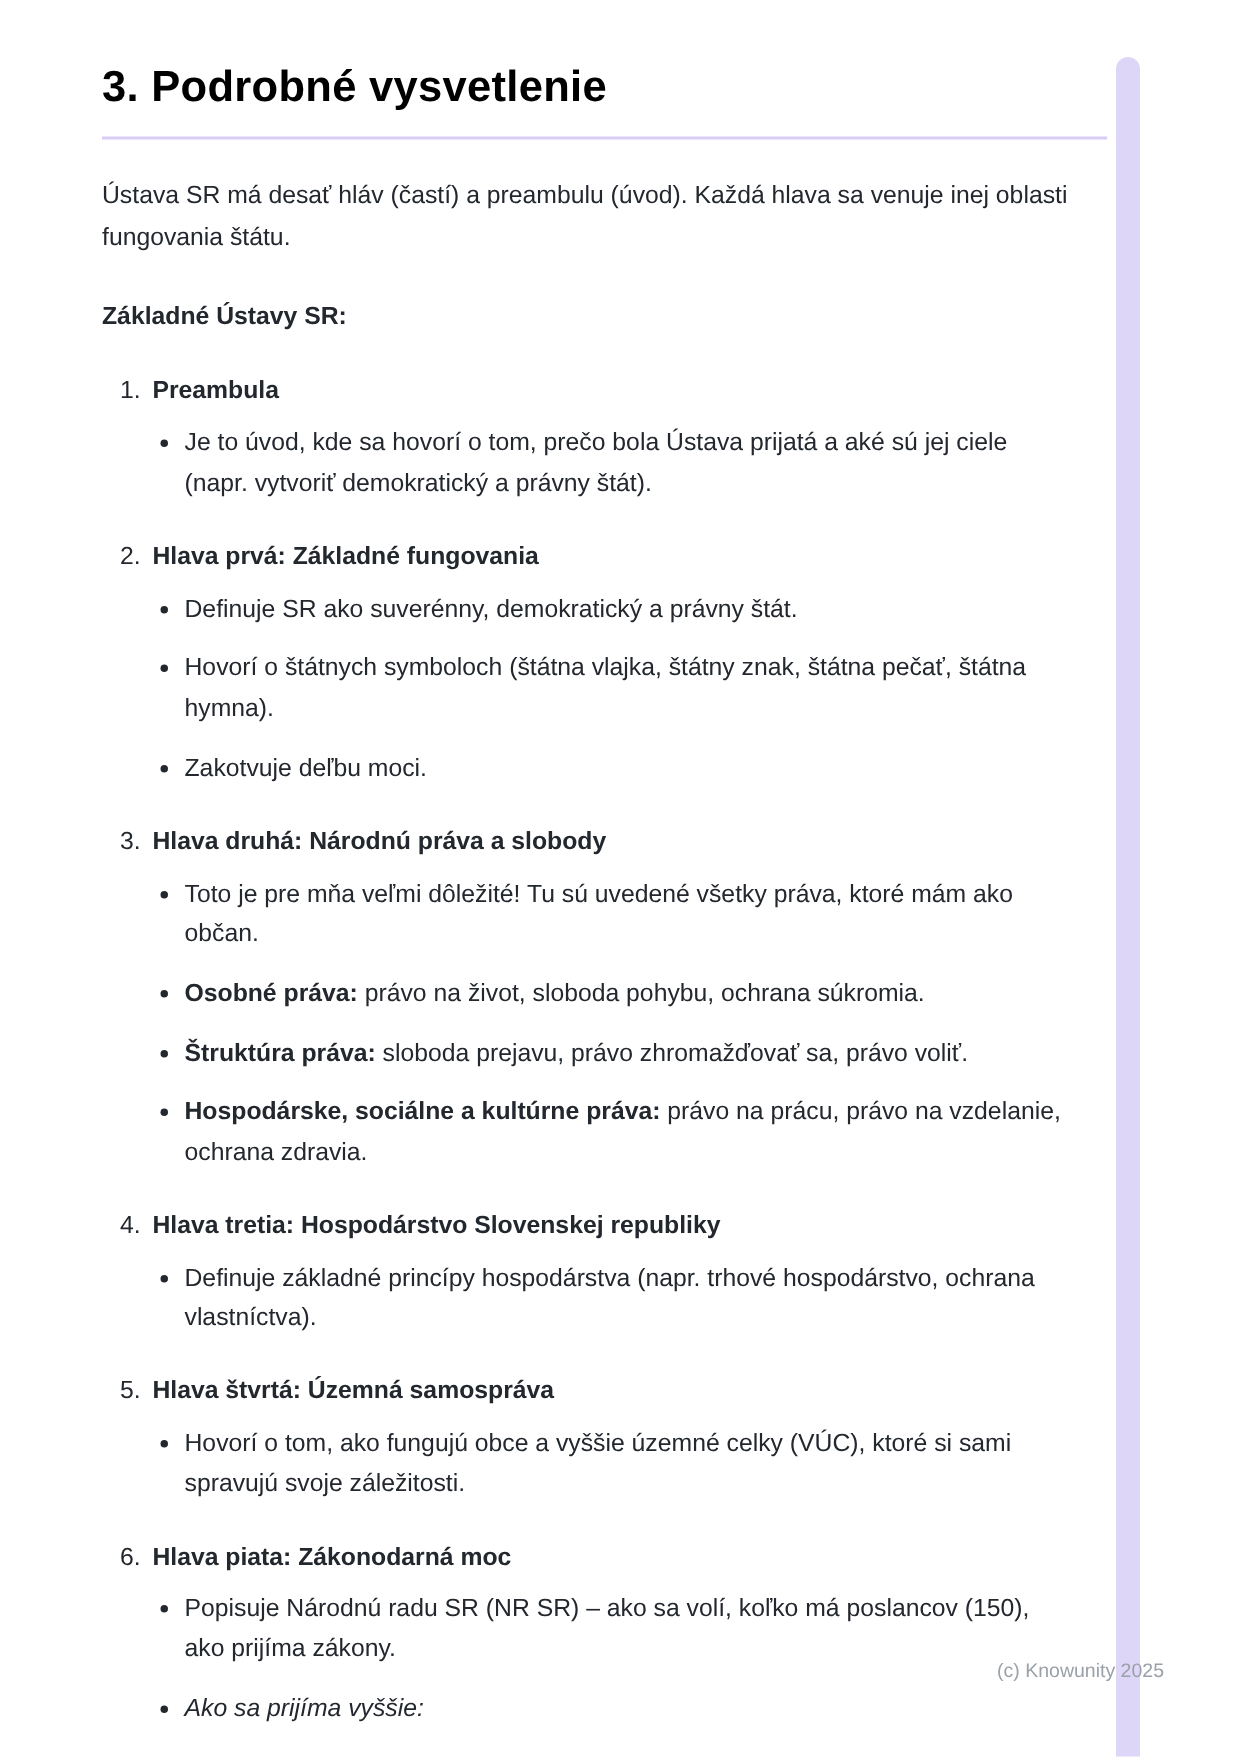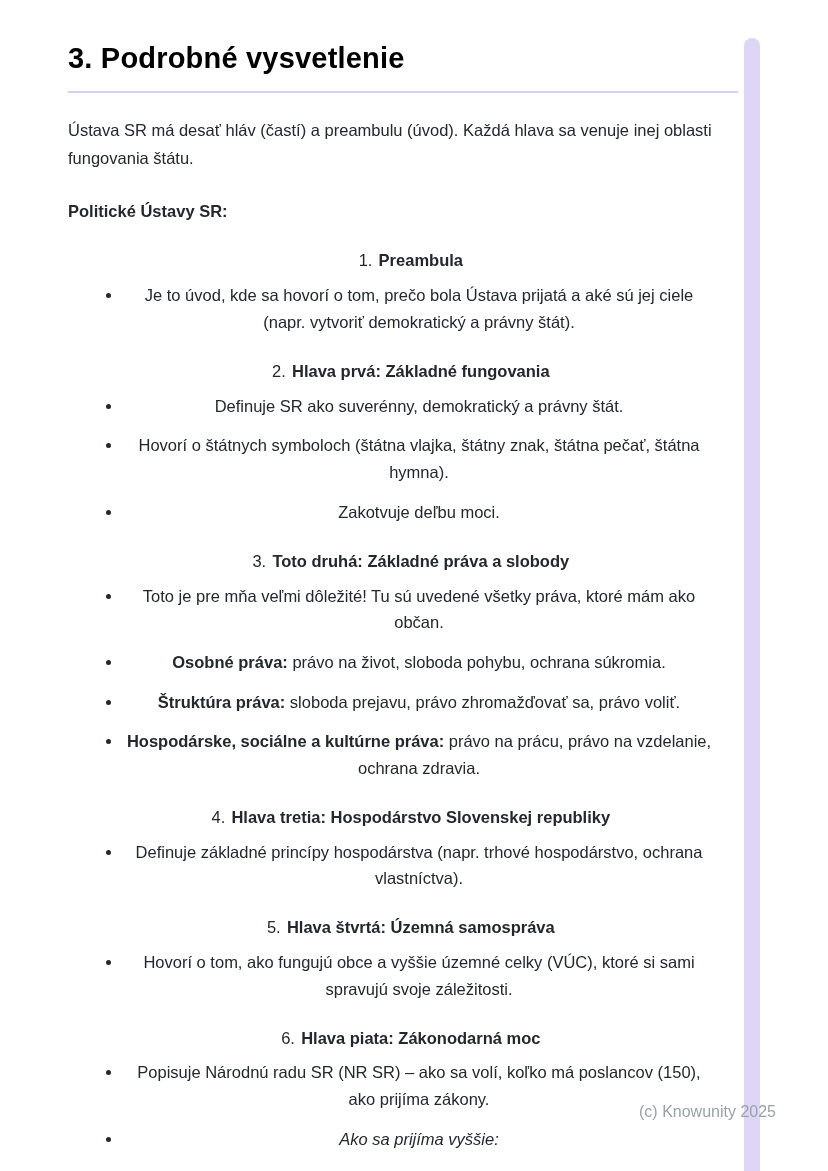--- a/index.html
+++ b/index.html
@@ -50,21 +50,20 @@
     font-size: 16.5px;
     font-weight: 700;
   }
   ol.sections {
     list-style: none;
     margin: 28px 0 0 0;
     padding: 0 0 0 12px;
   }
   ol.sections > li.section {
     margin-bottom: 24px;
-    text-align: center;
   }
   .sec-head {
     font-size: 16.5px;
     line-height: 1.45;
   }
   .sec-head .num {
     display: inline-block;
     min-width: 17px;
     font-weight: 400;
   }
@@ -95,21 +94,21 @@
   .italic {
     font-style: italic;
   }
   b {
     font-weight: 700;
   }
   .footer {
     position: absolute;
     right: 52px;
     bottom: 50px;
-    font-size: 16px;
+    font-size: 13px;
     color: #9ba1a8;
     z-index: 3;
   }
   .scroll-stripe {
     position: absolute;
     left: 744px;
     top: 38px;
     width: 16px;
     height: 1200px;
     background: #ddd6f6;
@@ -118,38 +117,38 @@
   }
 </style>
 </head>
 <body>
 
 <div class="page">
   <div class="content">
     <h1 class="title">3. Podrobné vysvetlenie</h1>
     <hr class="title-divider">
     <p class="intro">Ústava SR má desať hláv (častí) a preambulu (úvod). Každá hlava sa venuje inej oblasti fungovania štátu.</p>
-    <p class="structure-heading">Politické Ústavy SR:</p>
+    <p class="structure-heading">Základné Ústavy SR:</p>
     <ol class="sections" id="sections">
         <li class="section">
           <div class="sec-head"><span class="num">1.</span><span class="sec-title"> Preambula</span></div>
           <ul class="bullets">
             <li><span>Je to úvod, kde sa hovorí o tom, prečo bola Ústava prijatá a aké sú jej ciele (napr. vytvoriť demokratický a právny štát).</span></li>
           </ul>
         </li>
         <li class="section">
           <div class="sec-head"><span class="num">2.</span><span class="sec-title"> Hlava prvá: Základné fungovania</span></div>
           <ul class="bullets">
             <li><span>Definuje SR ako suverénny, demokratický a právny štát.</span></li>
             <li><span>Hovorí o štátnych symboloch (štátna vlajka, štátny znak, štátna pečať, štátna hymna).</span></li>
             <li><span>Zakotvuje deľbu moci.</span></li>
           </ul>
         </li>
         <li class="section">
-          <div class="sec-head"><span class="num">3.</span><span class="sec-title"> Toto druhá: Základné práva a slobody</span></div>
+          <div class="sec-head"><span class="num">3.</span><span class="sec-title"> Hlava druhá: Národnú práva a slobody</span></div>
           <ul class="bullets">
             <li><span>Toto je pre mňa veľmi dôležité! Tu sú uvedené všetky práva, ktoré mám ako občan.</span></li>
             <li><span><b>Osobné práva:</b> právo na život, sloboda pohybu, ochrana súkromia.</span></li>
             <li><span><b>Štruktúra práva:</b> sloboda prejavu, právo zhromažďovať sa, právo voliť.</span></li>
             <li><span><b>Hospodárske, sociálne a kultúrne práva:</b> právo na prácu, právo na vzdelanie, ochrana zdravia.</span></li>
           </ul>
         </li>
         <li class="section">
           <div class="sec-head"><span class="num">4.</span><span class="sec-title"> Hlava tretia: Hospodárstvo Slovenskej republiky</span></div>
           <ul class="bullets">

